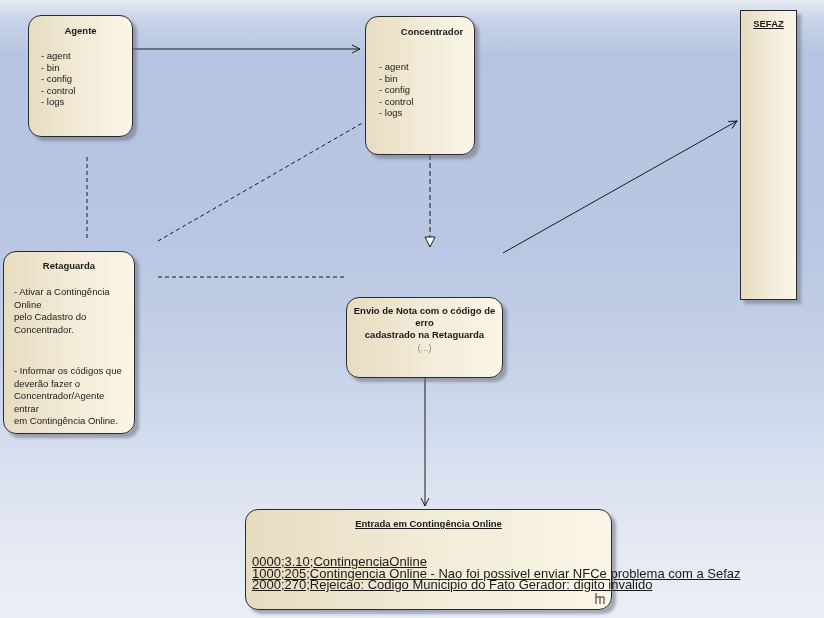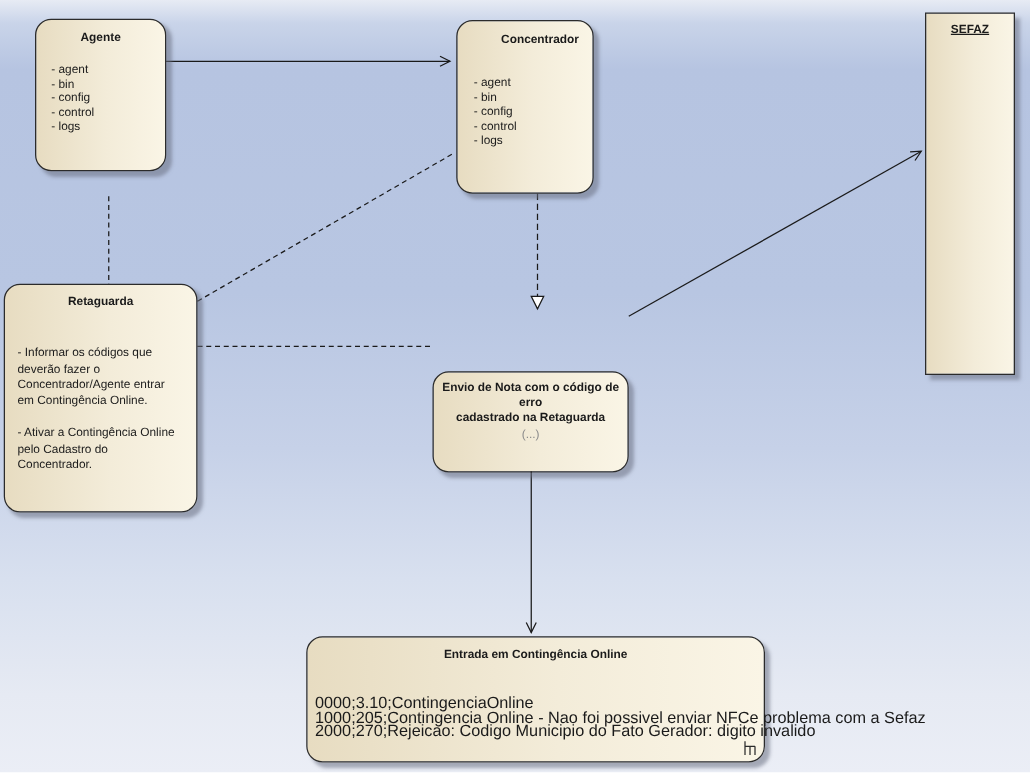--- a/index.html
+++ b/index.html
@@ -69,42 +69,42 @@
     <div class="node-title" style="margin-top:9px;padding-left:24px;">Concentrador</div>
     <ul class="feature-list" style="margin-top:23px; padding-left:13px;">
       <li>- agent</li>
       <li>- bin</li>
       <li>- config</li>
       <li>- control</li>
       <li>- logs</li>
     </ul>
   </div>
 
-  <div class="node" style="left:740px; top:10px; width:72px; height:290px;">
+  <div class="node" style="left:740px; top:10px; width:57px; height:290px;">
     <div class="node-title underlined" style="margin-top:7px;">SEFAZ</div>
   </div>
 
-  <div class="node rounded" style="left:3px; top:227px; width:155px; height:183px;">
+  <div class="node rounded" style="left:3px; top:251px; width:132px; height:183px;">
     <div class="node-title" style="margin-top:8px;">Retaguarda</div>
+    <div class="note-text pre" style="margin:14px 8px 0 10px;">- Ativar a Contingência Online
+pelo Cadastro do
+Concentrador.</div>
     <div class="note-text pre" style="margin:29px 8px 0 10px;">- Informar os códigos que
 deverão fazer o
 Concentrador/Agente entrar
 em Contingência Online.</div>
-    <div class="note-text pre" style="margin:14px 8px 0 10px;">- Ativar a Contingência Online
-pelo Cadastro do
-Concentrador.</div>
   </div>
 
   <div class="node rounded" style="left:346px; top:249px; width:157px; height:81px;margin-top:48px;">
     <div class="node-title pre" style="margin:7px 3px 0 3px;">Envio de Nota com o código de erro
 cadastrado na Retaguarda</div>
     <div class="muted" style="text-align:center; font-size:9.5px; margin-top:1px;">(...)</div>
   </div>
 
-  <div class="node rounded" style="left:245px; top:509px; width:367px; height:101px;">
+  <div class="node rounded" style="left:245px; top:509px; width:367px; height:101px;text-decoration:underline;">
     <div class="node-title" style="margin-top:8px;">Entrada em Contingência Online</div>
     <div class="code-lines" style="margin:26px 4px 0 6px;">
       <div>0000;3.10;ContingenciaOnline</div>
       <div>1000;205;Contingencia Online - Nao foi possivel enviar NFCe problema com a Sefaz</div>
       <div>2000;270;Rejeicao: Codigo Municipio do Fato Gerador: digito invalido</div>
     </div>
     <svg class="rake" width="13" height="14" viewBox="0 0 13 14">
       <path d="M3,1 L3,12 M3,5 L11,5 M7,5 L7,12 M11,5 L11,12" stroke="#2b2b2b" stroke-width="1" fill="none"></path>
     </svg>
   </div>

